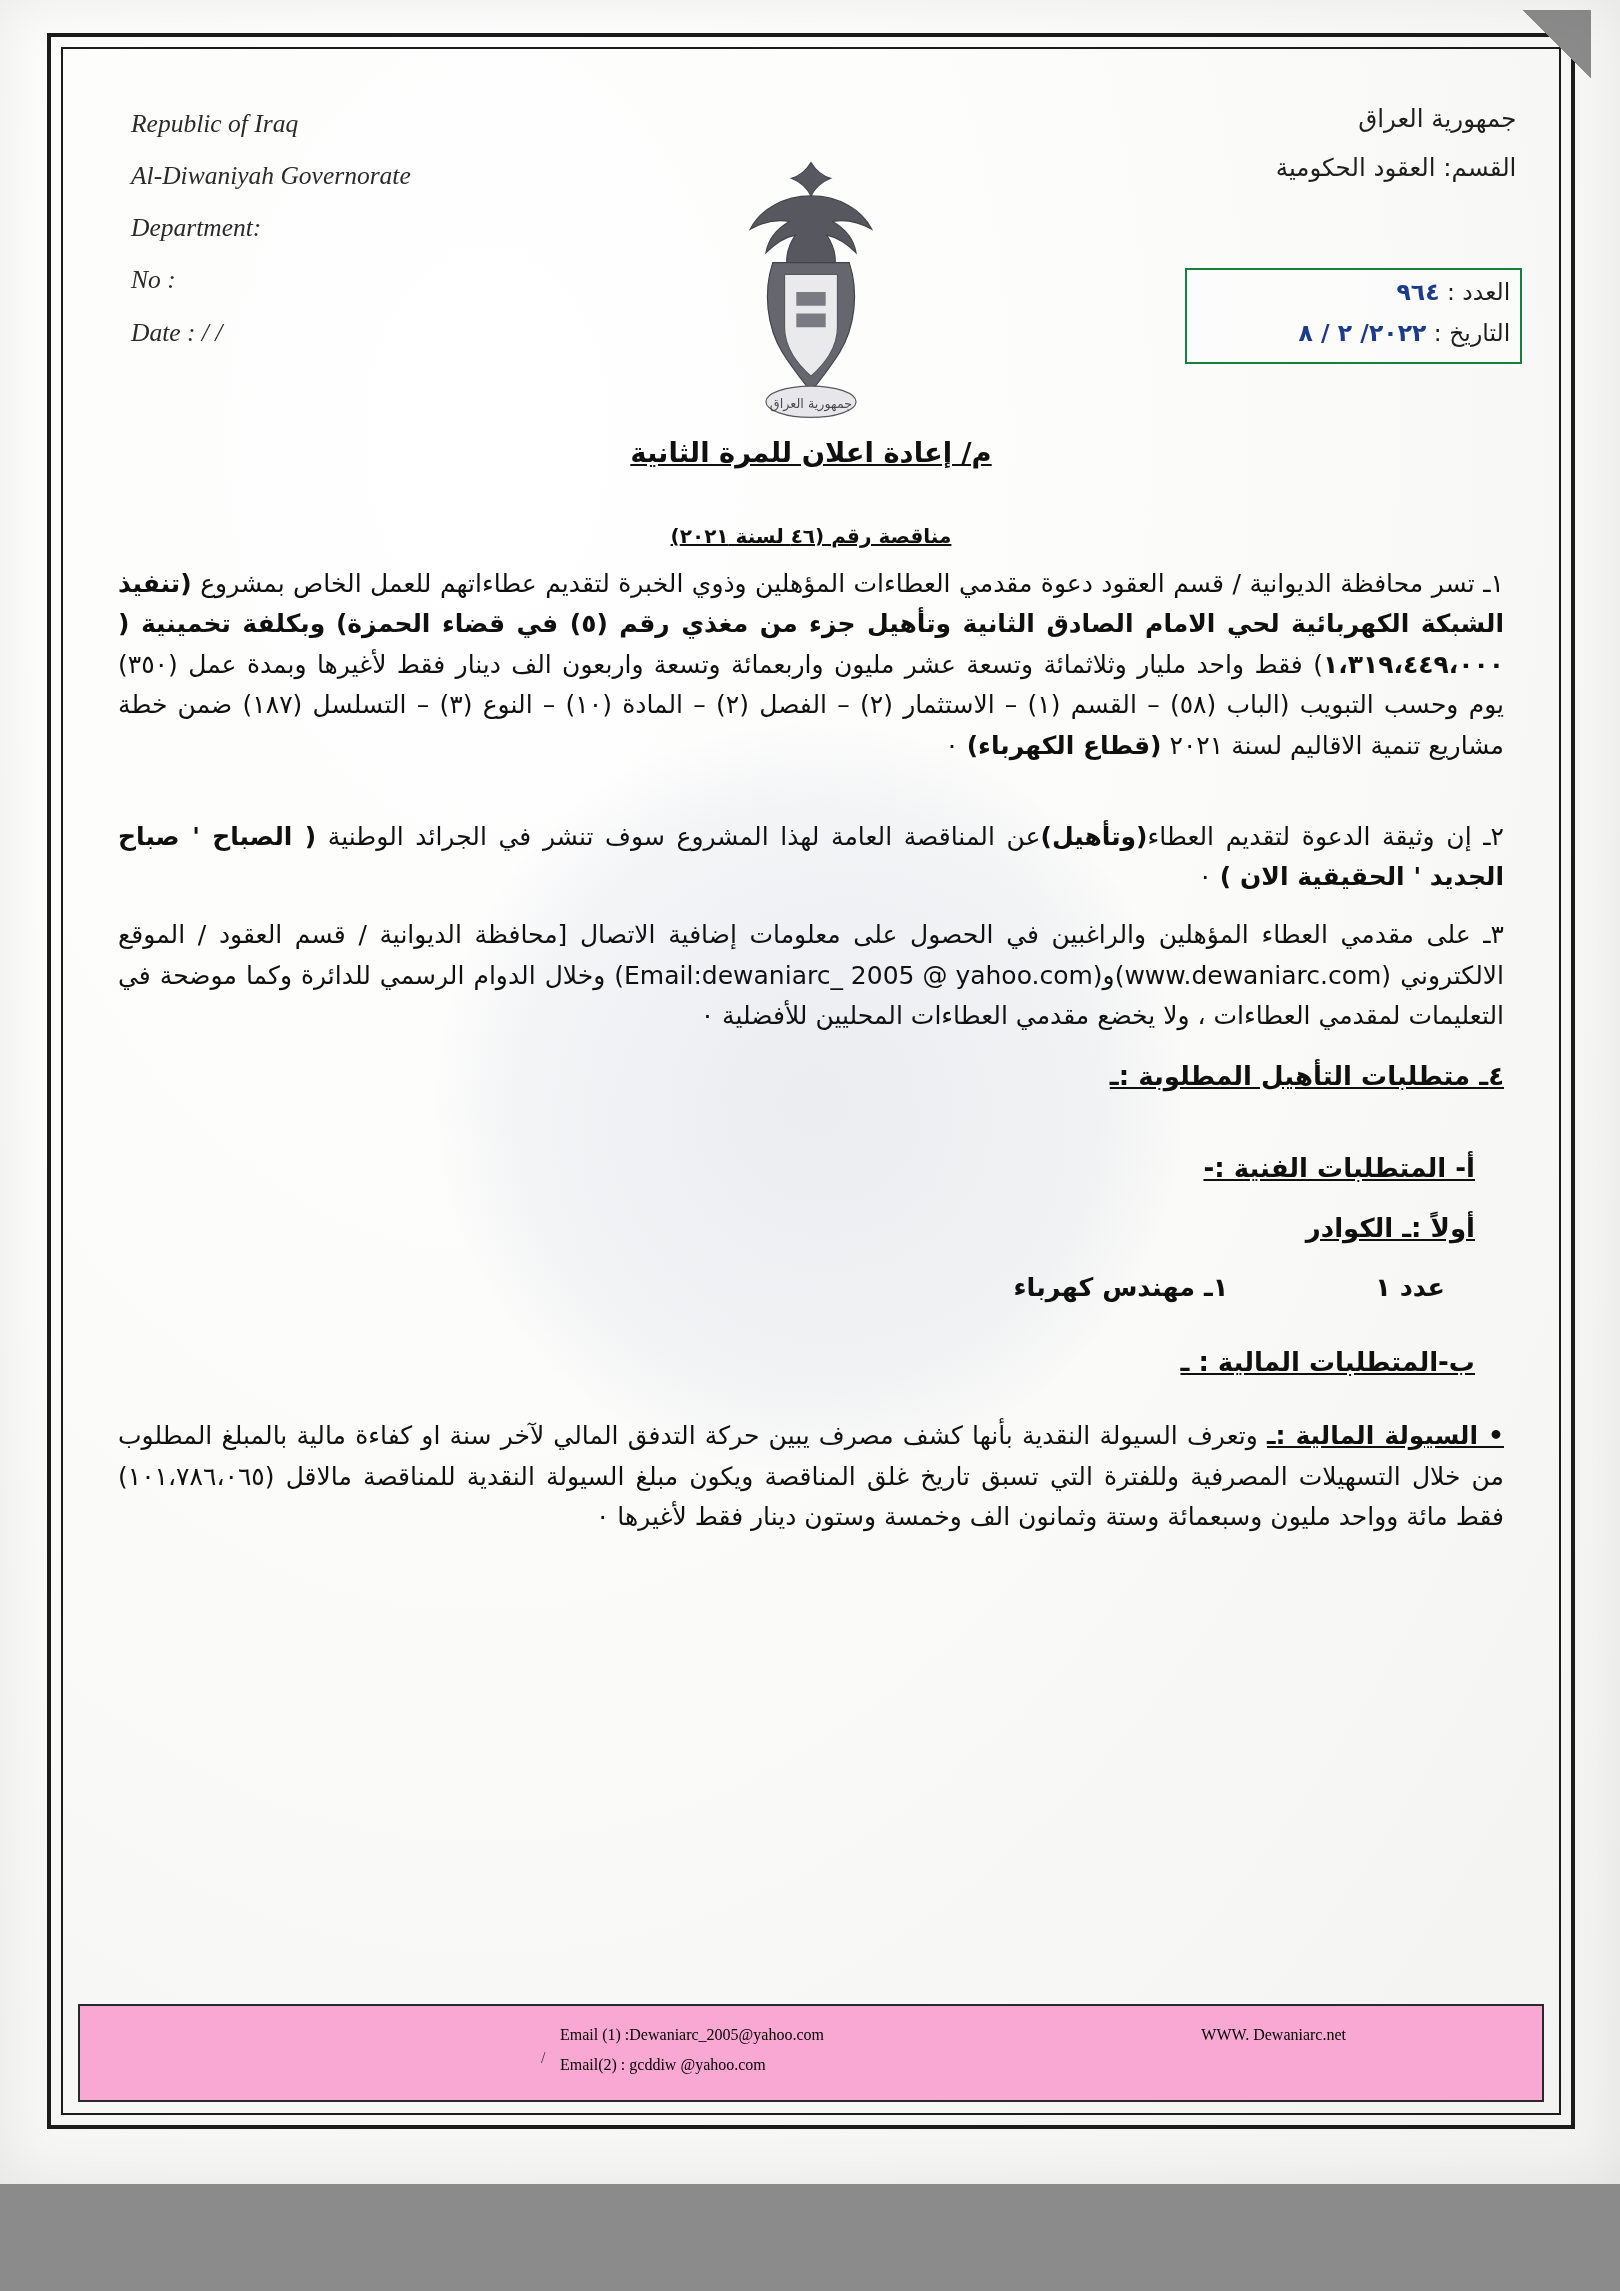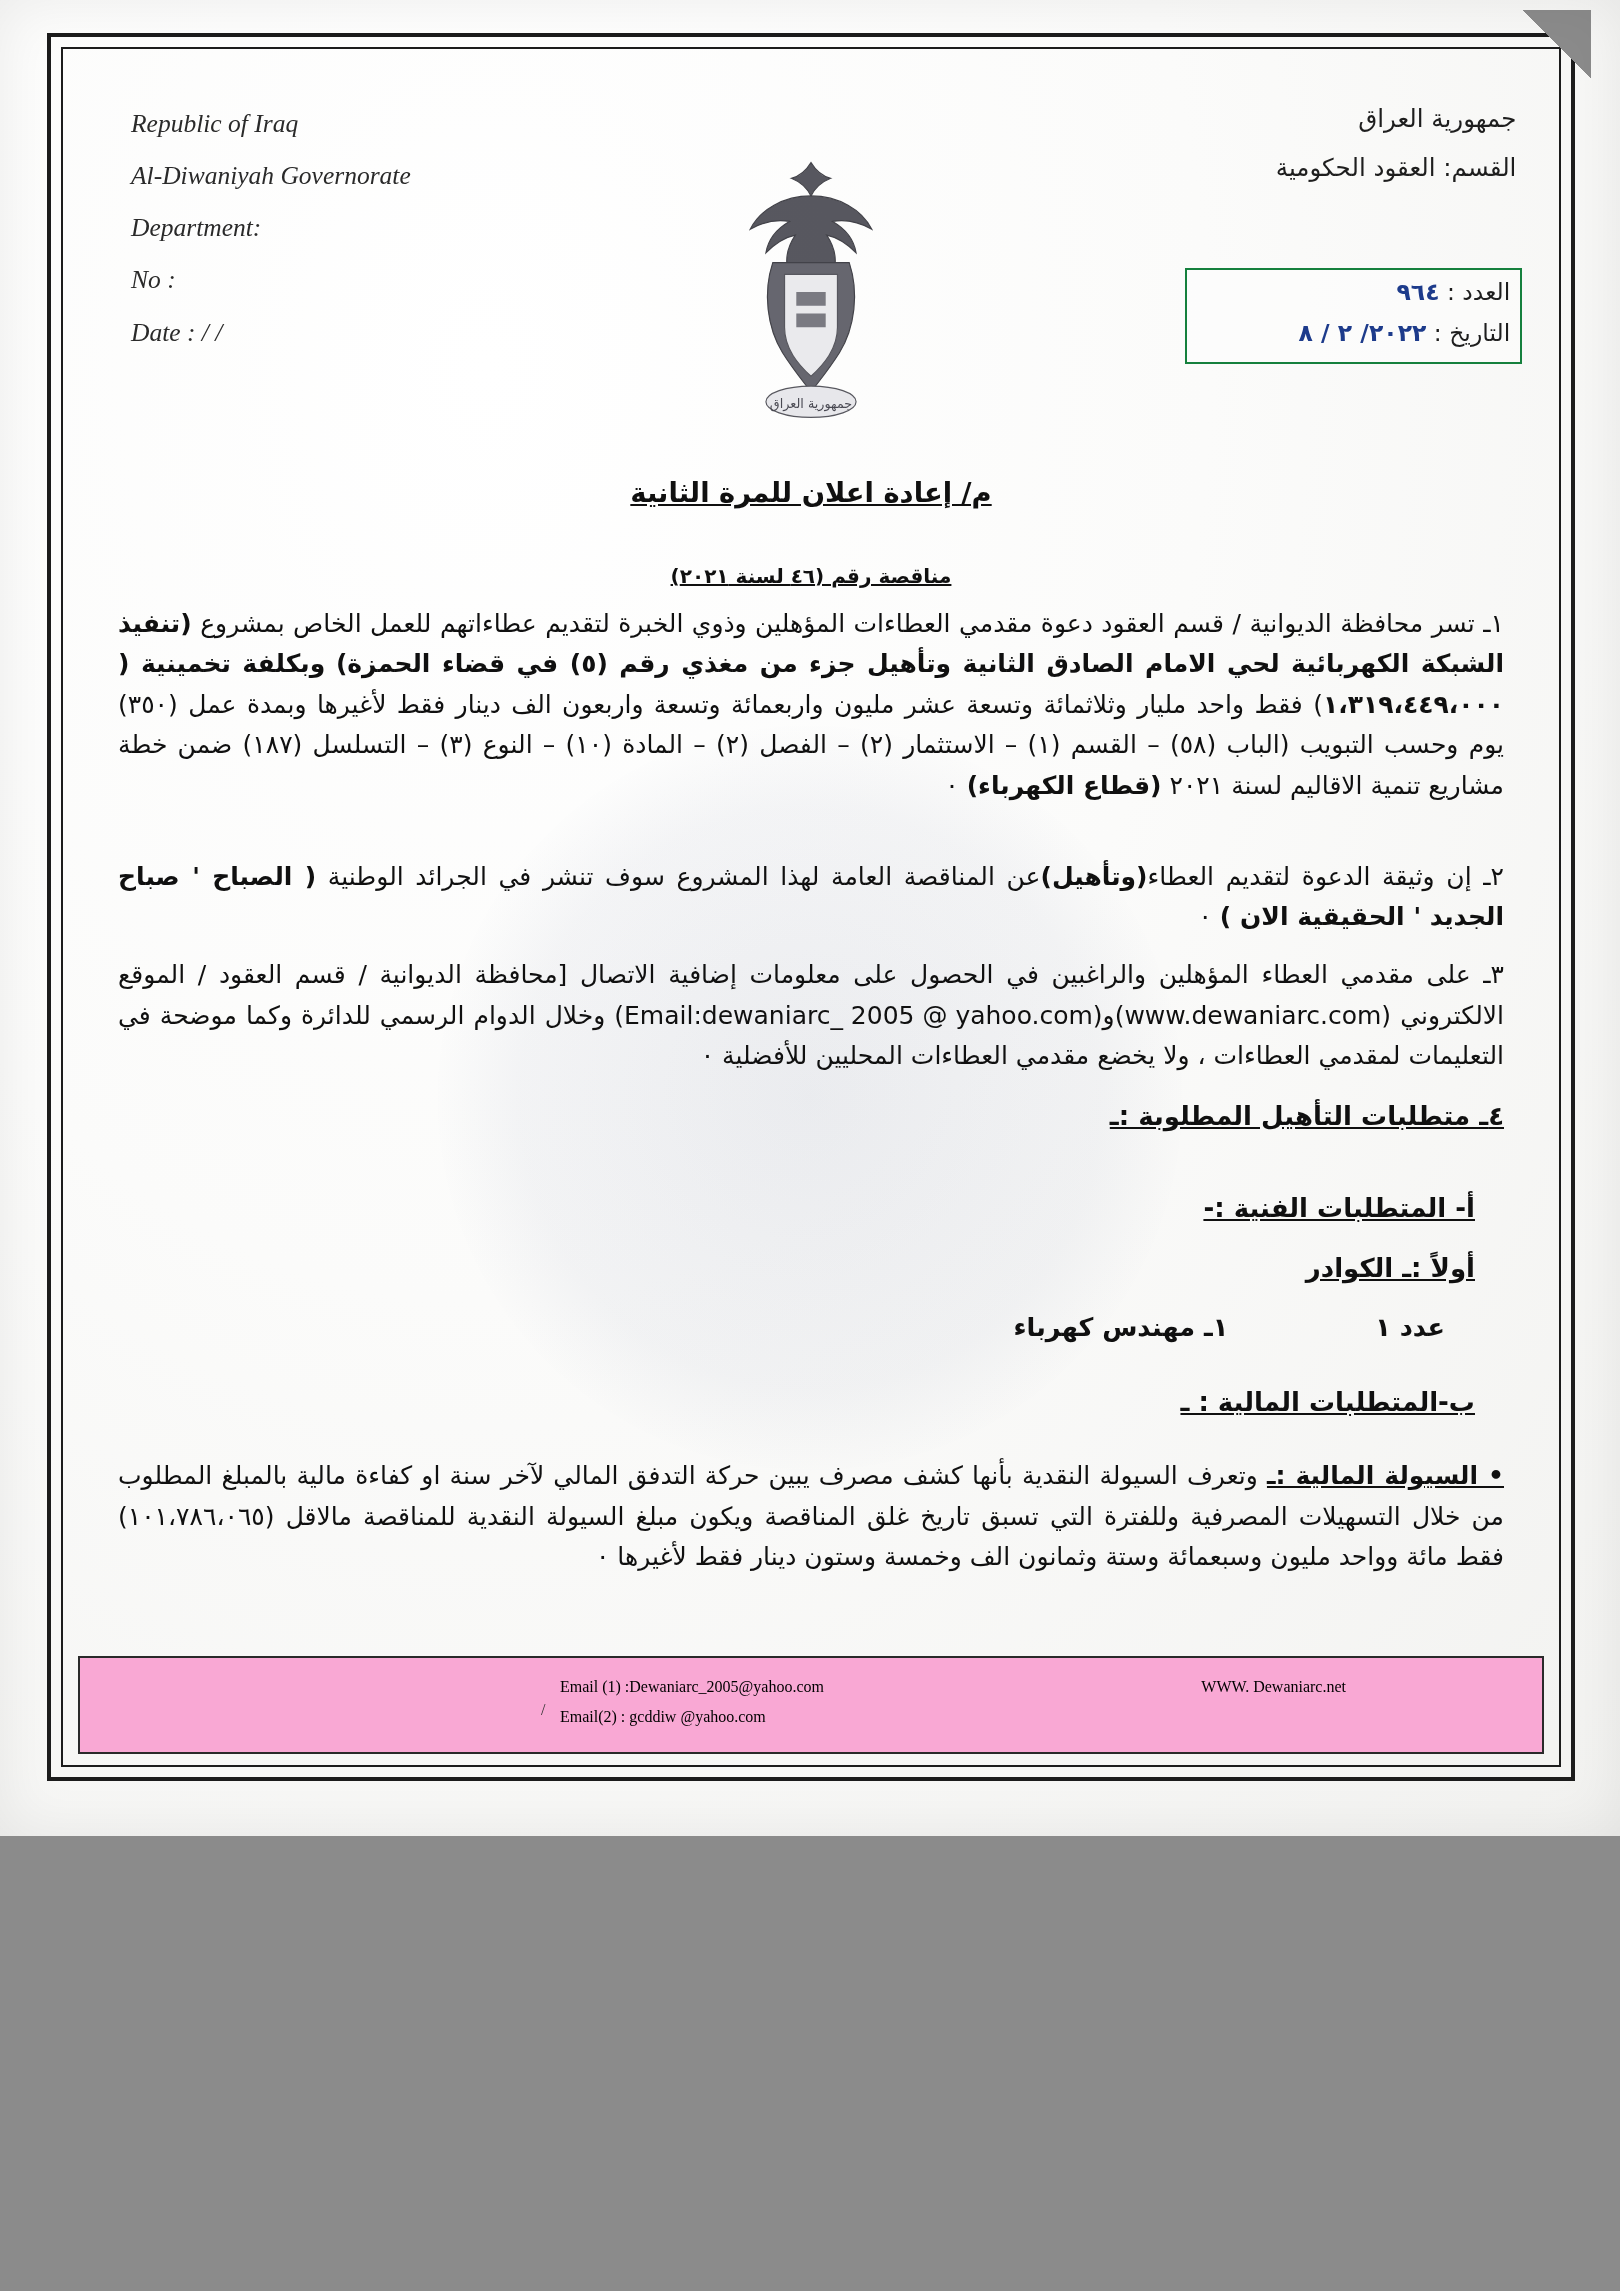--- a/index.html
+++ b/index.html
@@ -1,20 +1,20 @@
 <!DOCTYPE html>
 <html lang="ar"><head>
 <meta charset="utf-8">
 <style>
   html,body{margin:0;padding:0;background:#8b8b8b;}
   body{width:1620px;height:2292px;font-family:"Liberation Serif", serif;}
 
   .page{
     position:relative;
-    width:1620px;height:1836px;
+    width:1620px;height:2184px;
     background:#ffffff;
     overflow:hidden;
   }
   
   .paper{
     position:absolute;inset:0;
     background:
       radial-gradient(ellipse at 30% 20%, #ffffff 0%, #fbfbfa 45%, #f2f2f0 100%);
   }
   .shadow-edge{
@@ -96,21 +96,21 @@
   .body{
     position:absolute;
     left:118px;right:116px;top:431px;
     direction:rtl;
     text-align:justify;
     font-family:"DejaVu Sans", sans-serif;
     color:#101010;
     font-size:25px;
     line-height:1.62;
   }
-  .center{text-align:center;margin-top:40px;}
+  .center{text-align:center;}
   .u{text-decoration:underline;}
   .b{font-weight:bold;}
   .subject{
     font-size:27.4px;font-weight:bold;margin-bottom:45px;
   }
   .tender-title{
     font-size:20px;font-weight:bold;margin:0 0 11px 0;
   }
   .para{margin-bottom:17.6px;}
   .gap{height:33px;}

